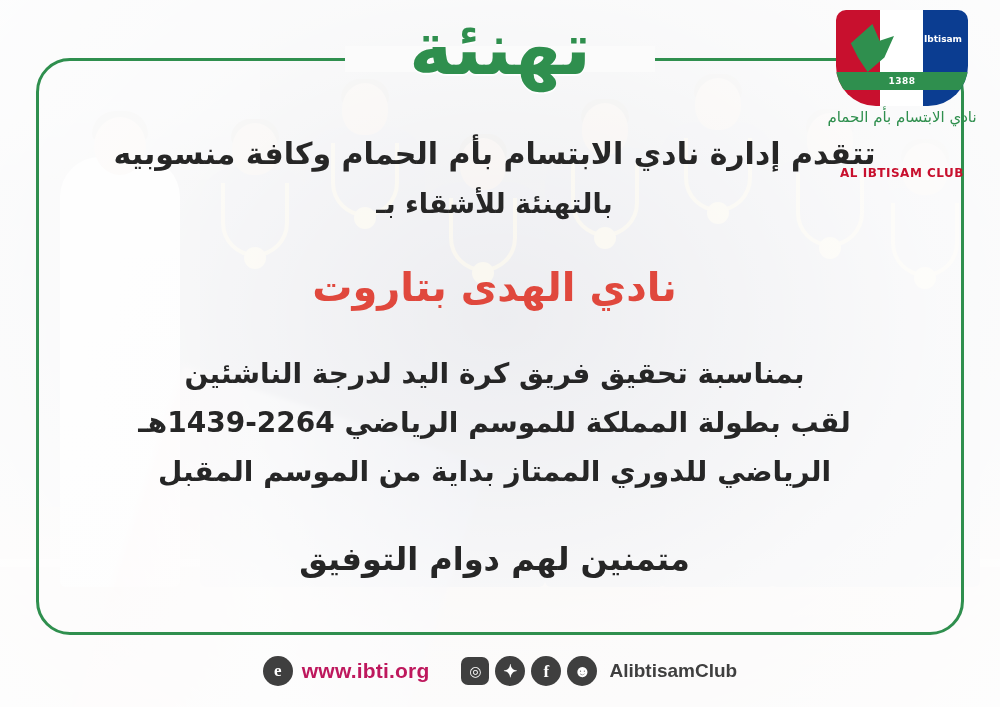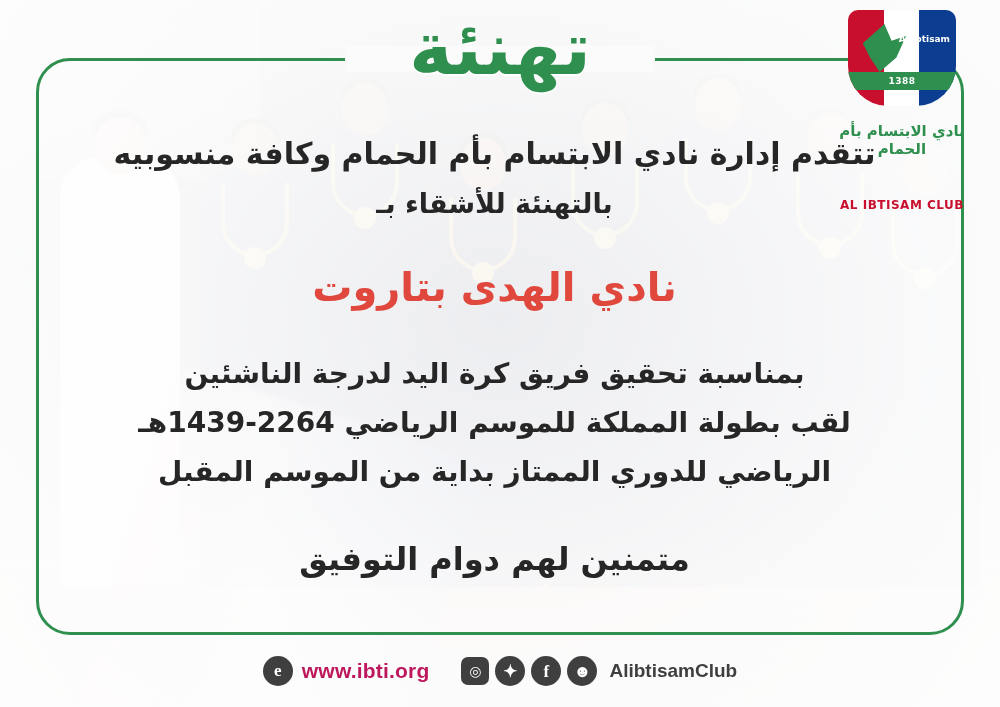--- a/index.html
+++ b/index.html
@@ -225,21 +225,21 @@
   .logo {
     position: absolute;
     top: 10px;
     right: 18px;
     width: 160px;
     height: 140px;
     text-align: center;
   }
   .logo .shield {
     position: relative;
-    width: 108px;
+    width: 132px;
     height: 96px;
     margin: 0 auto;
     background: linear-gradient(90deg, #c8102e 0%, #c8102e 33%, #ffffff 33%, #ffffff 66%, #0b3d91 66%, #0b3d91 100%);
     border-radius: 10px 10px 40px 40px;
     overflow: hidden;
   }
   .logo .shield .bird {
     position: absolute;
     left: 10px; top: 14px;
     width: 48px; height: 48px;
@@ -257,23 +257,23 @@
     left: 50%;
     transform: translateX(-50%);
     bottom: 20px;
     font-size: 9px;
     color: #ffffff;
     font-weight: bold;
     letter-spacing: .5px;
     z-index: 2;
   }
   .logo .club-ar {
-    margin-top: 16px;
+    margin-top: 2px;
     font-size: 15px;
-    font-weight: bold;
+    font-weight: normal;
     color: #2f8f4e;
   }
   .logo .club-en {
     font-size: 12px;
     font-weight: bold;
     color: #c8102e;
     letter-spacing: .5px;
     margin-top: 40px;
   }
   .logo .shield .badge-en {

